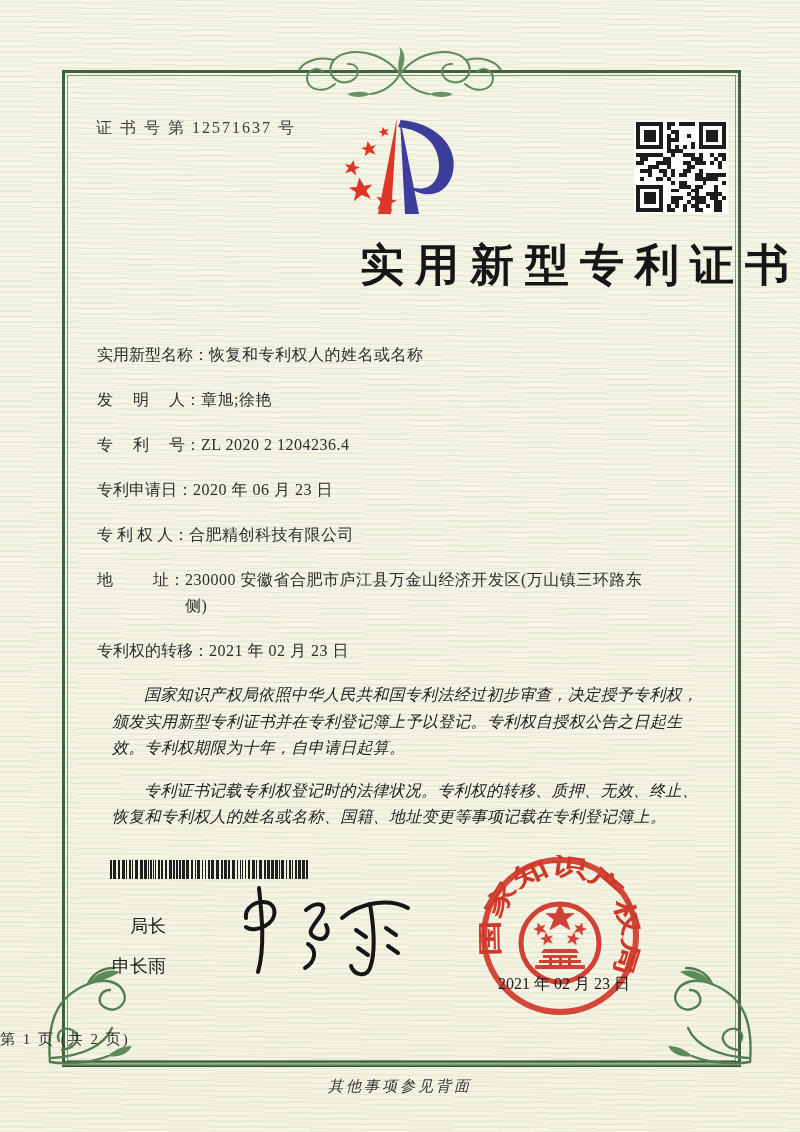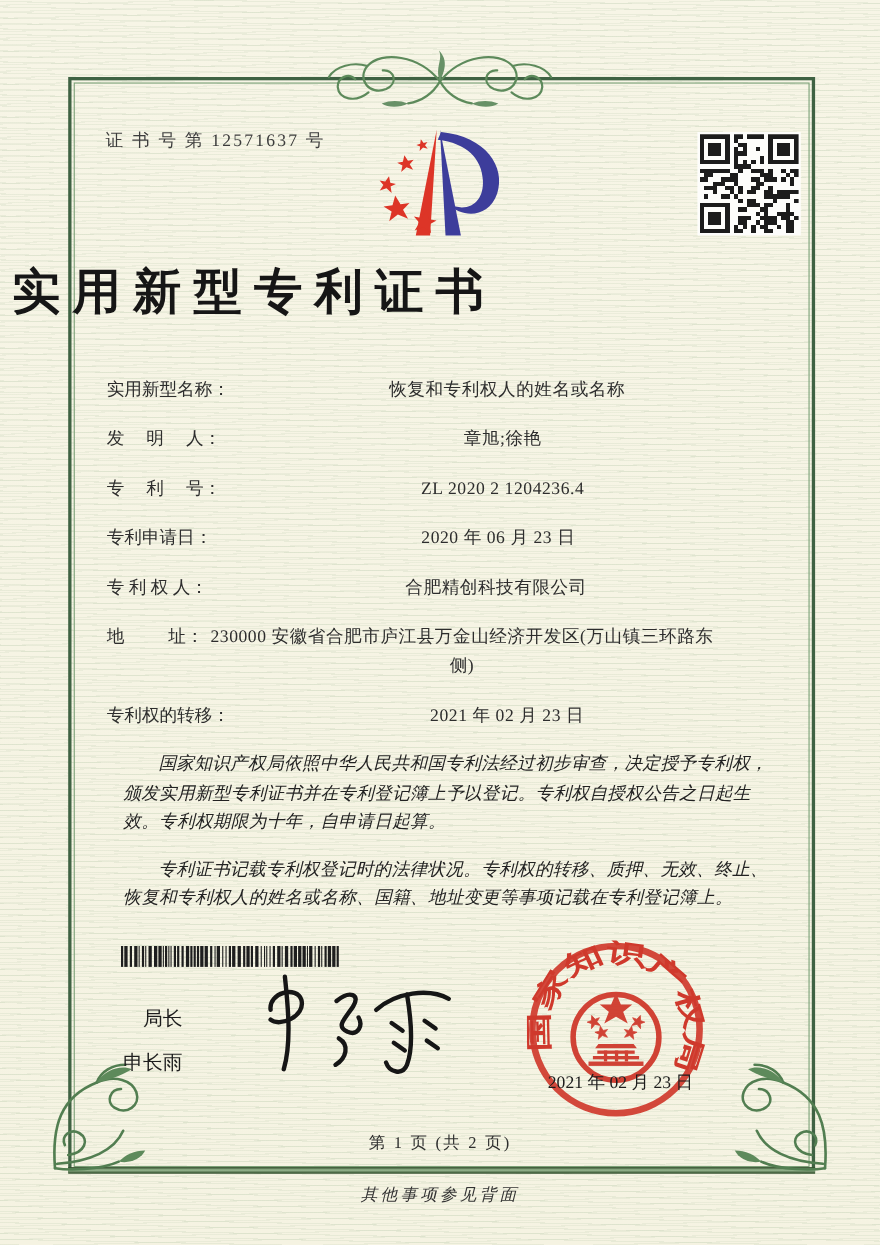--- a/index.html
+++ b/index.html
@@ -35,25 +35,25 @@
   .cert-no{
     position:absolute;left:96px;top:118px;font-size:16px;letter-spacing:2px;color:#3c3c3c;
     white-space:pre;
     text-align:center;
   }
   .logo{position:absolute;left:334px;top:106px;width:136px;height:122px;}
   .qr{position:absolute;left:634px;top:120px;width:90px;height:90px;background:#fdfdfb;padding:2px;}
   .qr svg{width:100%;height:100%;display:block;}
 
   .title{
-    position:absolute;left:0;right:0;top:236px;text-align:left;
+    position:absolute;left:0;right:0;top:236px;text-align:right;
     font-size:44px;font-weight:bold;letter-spacing:11px;text-indent:11px;color:#161616;
   }
 
-  .fields{position:absolute;left:97px;top:342px;width:616px;font-size:16px;color:#2d2d2d;text-align:center;}
+  .fields{position:absolute;left:97px;top:342px;width:616px;font-size:16px;color:#2d2d2d;}
   .frow{display:flex;line-height:26px;margin-bottom:19px;}
   .frow .lbl{flex:0 0 auto;white-space:pre;color:#2d2d2d;}
   .frow .val{flex:1 1 auto;letter-spacing:.5px;}
   .frow-rel{position:relative;}
   .pair2{position:absolute;left:358px;top:0;white-space:pre;}
 
   .paras{position:absolute;left:96px;top:666px;width:620px;font-size:16px;line-height:26.5px;
     font-style:italic;color:#222;}
   .paras p{margin:16px;text-indent:2em;letter-spacing:.3px;}
 
@@ -63,21 +63,21 @@
   .officer{position:absolute;left:112px;top:906px;font-size:18px;color:#1d1d1d;text-align:right;}
   .officer div{line-height:40px;}
   .signature{position:absolute;left:220px;top:878px;width:196px;height:108px;}
 
   .seal{position:absolute;left:479px;top:855px;width:162px;height:162px;}
   .seal-date{
     position:absolute;left:489px;top:974px;width:150px;text-align:center;
     font-size:16px;color:#1c1c1c;white-space:pre;
   }
 
-  .page-num{position:absolute;left:0;right:0;top:1030px;text-align:center;font-size:15px;
+  .page-num{position:absolute;left:0;right:0;top:1030px;font-size:15px;
     letter-spacing:2px;color:#2e2e2e;}
   .back-note{position:absolute;left:0;right:0;top:1077px;text-align:center;font-size:15px;
     letter-spacing:3px;font-style:italic;color:#333;}
 </style>
 </head>
 <body>
 
 <svg width="0" height="0" style="position:absolute" aria-hidden="true">
   <defs>
     <polygon id="star5" points="0,-10 2.94,-3.09 9.51,-3.09 4.2,1.18 6.9,8.09 0,4 -6.9,8.09 -4.2,1.18 -9.51,-3.09 -2.94,-3.09"></polygon>

